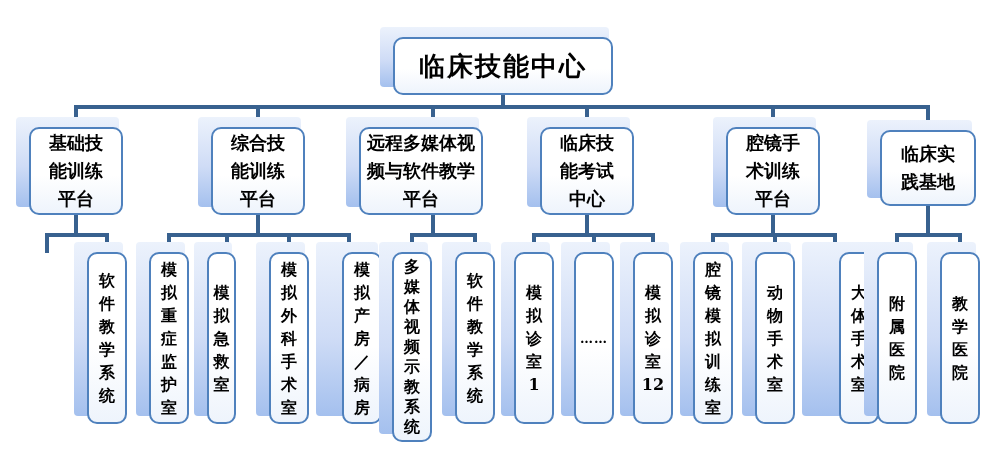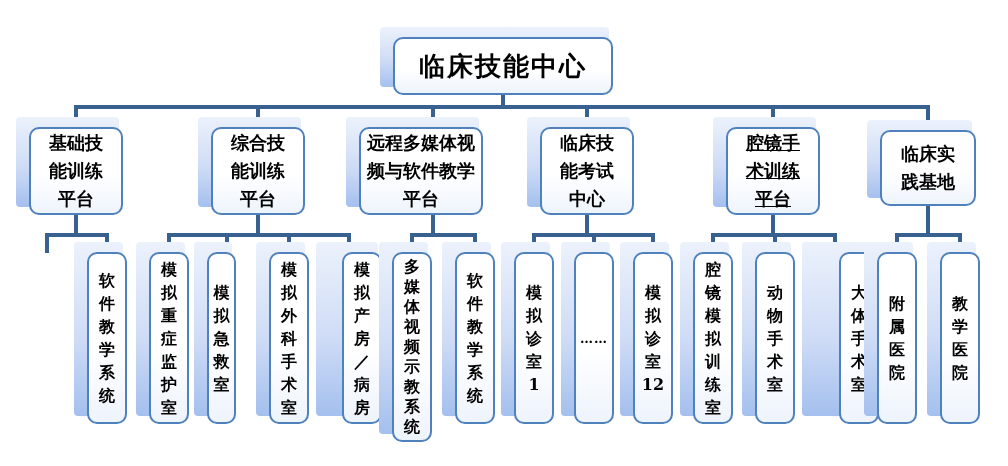--- a/index.html
+++ b/index.html
@@ -115,21 +115,21 @@
     <div class="card l2-card">远程多媒体视
 频与软件教学
 平台</div>
   </div>
   <div class="node" style="left:540px;top:127px;width:94px;height:88px;">
     <div class="shadow"></div>
     <div class="card l2-card">临床技
 能考试
 中心</div>
   </div>
-  <div class="node" style="left:726px;top:127px;width:94px;height:88px;text-decoration:underline;">
+  <div class="node" style="left:726px;top:127px;width:94px;height:88px;">
     <div class="shadow"></div>
     <div class="card l2-card">腔镜手
 术训练
 平台</div>
   </div>
   <div class="node" style="left:880px;top:130px;width:96px;height:76px;">
     <div class="shadow"></div>
     <div class="card l2-card">临床实
 践基地</div>
   </div>

